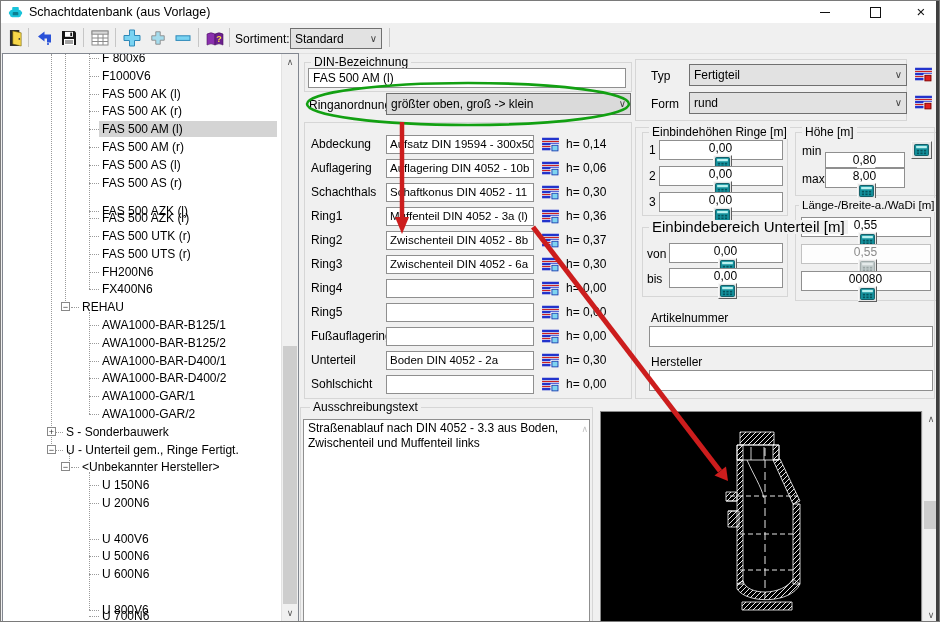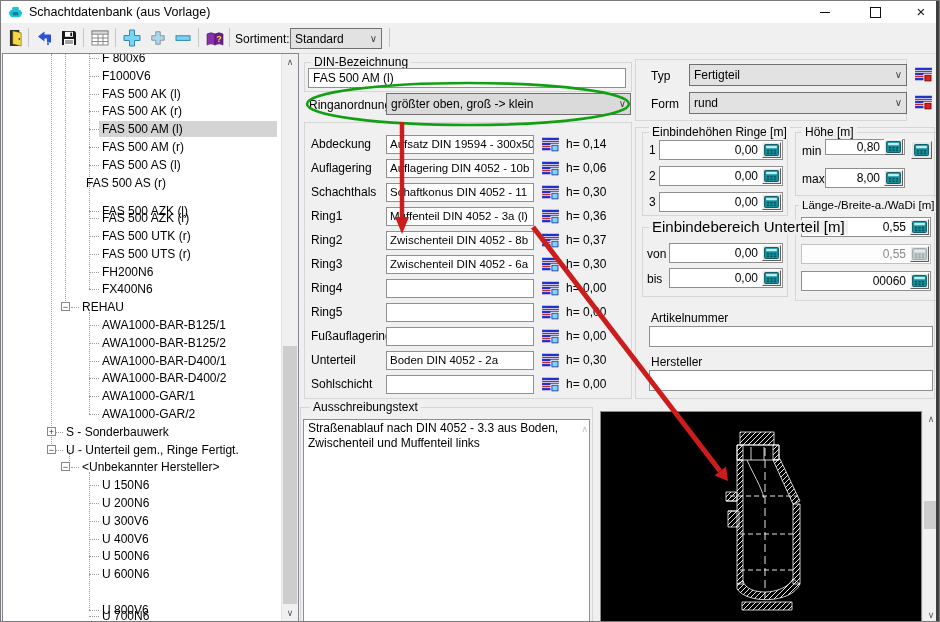--- a/index.html
+++ b/index.html
@@ -40,21 +40,21 @@
   .group{position:absolute;border:1px solid #d6d6d6;box-sizing:border-box;}
   .glabel{position:absolute;top:-8px;left:6px;background:#f0f0f0;padding:0 3px;font-size:12px;line-height:14px;white-space:nowrap;}
   .tfield{position:absolute;background:#fff;border:1px solid #8f8f8f;font-size:12px;padding:1px 4px;line-height:16px;
           white-space:nowrap;overflow:hidden;box-sizing:border-box;}
   .frlabel{position:absolute;left:7px;font-size:12px;white-space:nowrap;}
   .frfield{position:absolute;left:82px;width:148px;height:19px;background:#fff;border:1px solid #8f8f8f;
            font-size:11.5px;padding:1px 3px;line-height:15px;white-space:nowrap;overflow:hidden;box-sizing:border-box;}
   .listbtn{position:absolute;left:237px;width:20px;height:16px;}
   .frh{position:absolute;left:262px;font-size:12px;white-space:nowrap;}
   .nfield{position:absolute;display:flex;align-items:center;background:#fff;border:1px solid #8f8f8f;
-          padding:0 1px 0 4px;box-sizing:border-box;}
+          padding:0 1px 0 4px;box-sizing:border-box;flex-direction:column;}
   .nfield .nval{flex:1;text-align:right;padding-right:4px;font-size:12px;}
   .nfield.dis{border-color:#c2c2c2;background:#fdfdfd;}
   .nfield.dis .nval{color:#8a8a8a;}
   .calcbtn{width:19px;height:16px;background:#e6e6e6;border:1px solid;border-color:#f8f8f8 #5f5f5f #5f5f5f #f8f8f8;
            display:flex;align-items:center;justify-content:center;box-sizing:border-box;flex:none;}
   .iconbtn{position:absolute;width:22px;height:18px;display:flex;align-items:center;justify-content:center;}
   .texta{position:absolute;background:#fff;border:1px solid #8f8f8f;box-sizing:border-box;font-size:12px;line-height:15px;
          padding:1px 14px 1px 4px;}
   .taup{position:absolute;right:1px;top:2px;color:#c4c4c4;font-size:9px;}
   .preview{position:absolute;left:599px;top:410px;width:322px;height:212px;background:#000;border:1px solid #8a8a8a;box-sizing:border-box;}
@@ -185,21 +185,21 @@
       <div class="trow" style="top: 84px;">
         <span class="stub" style="left: 86px; width: 10px;"></span>
         <span class="tlabel" style="left: 96px;">FAS 500 AM (r)</span>
       </div>
       <div class="trow" style="top: 101.8px;">
         <span class="stub" style="left: 86px; width: 10px;"></span>
         <span class="tlabel" style="left: 96px;">FAS 500 AS (l)</span>
       </div>
       <div class="trow" style="top: 119.6px;">
         <span class="stub" style="left: 86px; width: 10px;"></span>
-        <span class="tlabel" style="left: 80px; text-align: center;">FAS 500 AS (r)</span>
+        <span class="tlabel" style="left: 96px; text-align: center;">FAS 500 AS (r)</span>
       </div>
       <div class="trow" style="top: 148px;">
         <span class="stub" style="left: 86px; width: 10px;"></span>
         <span class="tlabel" style="left: 96px;">FAS 500 AZK (l)</span>
       </div>
       <div class="trow" style="top: 155.2px;">
         <span class="stub" style="left: 86px; width: 10px;"></span>
         <span class="tlabel" style="left: 96px;">FAS 500 AZK (r)</span>
       </div>
       <div class="trow" style="top: 173px; padding-left: 44px;">
@@ -262,24 +262,20 @@
         <span class="expbox" style="left: 58px;">−</span>
         <span class="tlabel" style="left: 76px;">&lt;Unbekannter Hersteller&gt;</span>
       </div>
       <div class="trow" style="top: 422.2px;">
         <span class="stub" style="left: 86px; width: 10px;"></span>
         <span class="tlabel" style="left: 96px;">U 150N6</span>
       </div>
       <div class="trow" style="top: 440px;">
         <span class="stub" style="left: 86px; width: 10px;"></span>
         <span class="tlabel" style="left: 96px;">U 200N6</span>
-      </div>
-      <div class="trow" style="top: 457.8px;">
-        <span class="stub" style="left: 86px; width: 10px;"></span>
-        <span class="tlabel" style="left: 96px;">U 300V6</span>
       </div>
       <div class="trow" style="top: 475.6px;">
         <span class="stub" style="left: 86px; width: 10px;"></span>
         <span class="tlabel" style="left: 96px;">U 400V6</span>
       </div>
       <div class="trow" style="top: 493.4px;">
         <span class="stub" style="left: 86px; width: 10px;"></span>
         <span class="tlabel" style="left: 96px;">U 500N6</span>
       </div>
       <div class="trow" style="top: 511.2px;">
@@ -542,21 +538,21 @@
         <rect x="6.8" y="9.2" width="2.4" height="1.8" fill="#06535c"></rect>
         <rect x="10.6" y="9.2" width="2.4" height="1.8" fill="#06535c"></rect>
       </svg>
     </span>
 </div>
 
 <div class="group" style="left:794px;top:131px;width:142px;height:64px;">
   <span class="glabel">Höhe [m]</span>
 </div>
 <span class="abs" style="left:801px;top:143px;">min</span>
-<div class="nfield" style="left:824px;top:138px;width:80px;height:16px;">
+<div class="nfield" style="left:824px;top:151px;width:80px;height:16px;">
   <span class="nval">0,80</span>
   <span class="calcbtn">
       <svg viewBox="0 0 16 13" width="15" height="12">
         <rect x="0.5" y="0.5" width="15" height="12" rx="1" fill="#15929e" stroke="#06535c"></rect>
         <rect x="2.2" y="2" width="11.6" height="2.6" fill="#b8f0ef"></rect>
         <rect x="3" y="6.3" width="2.4" height="1.8" fill="#06535c"></rect>
         <rect x="6.8" y="6.3" width="2.4" height="1.8" fill="#06535c"></rect>
         <rect x="10.6" y="6.3" width="2.4" height="1.8" fill="#06535c"></rect>
         <rect x="3" y="9.2" width="2.4" height="1.8" fill="#06535c"></rect>
         <rect x="6.8" y="9.2" width="2.4" height="1.8" fill="#06535c"></rect>
@@ -620,21 +616,21 @@
         <rect x="3" y="6.3" width="2.4" height="1.8" fill="#9aa5a5"></rect>
         <rect x="6.8" y="6.3" width="2.4" height="1.8" fill="#9aa5a5"></rect>
         <rect x="10.6" y="6.3" width="2.4" height="1.8" fill="#9aa5a5"></rect>
         <rect x="3" y="9.2" width="2.4" height="1.8" fill="#9aa5a5"></rect>
         <rect x="6.8" y="9.2" width="2.4" height="1.8" fill="#9aa5a5"></rect>
         <rect x="10.6" y="9.2" width="2.4" height="1.8" fill="#9aa5a5"></rect>
       </svg>
     </span>
 </div>
 <div class="nfield" style="left:800px;top:270px;width:130px;height:20px;">
-  <span class="nval">00060</span>
+  <span class="nval">00080</span>
   <span class="calcbtn">
       <svg viewBox="0 0 16 13" width="15" height="12">
         <rect x="0.5" y="0.5" width="15" height="12" rx="1" fill="#15929e" stroke="#06535c"></rect>
         <rect x="2.2" y="2" width="11.6" height="2.6" fill="#b8f0ef"></rect>
         <rect x="3" y="6.3" width="2.4" height="1.8" fill="#06535c"></rect>
         <rect x="6.8" y="6.3" width="2.4" height="1.8" fill="#06535c"></rect>
         <rect x="10.6" y="6.3" width="2.4" height="1.8" fill="#06535c"></rect>
         <rect x="3" y="9.2" width="2.4" height="1.8" fill="#06535c"></rect>
         <rect x="6.8" y="9.2" width="2.4" height="1.8" fill="#06535c"></rect>
         <rect x="10.6" y="9.2" width="2.4" height="1.8" fill="#06535c"></rect>

